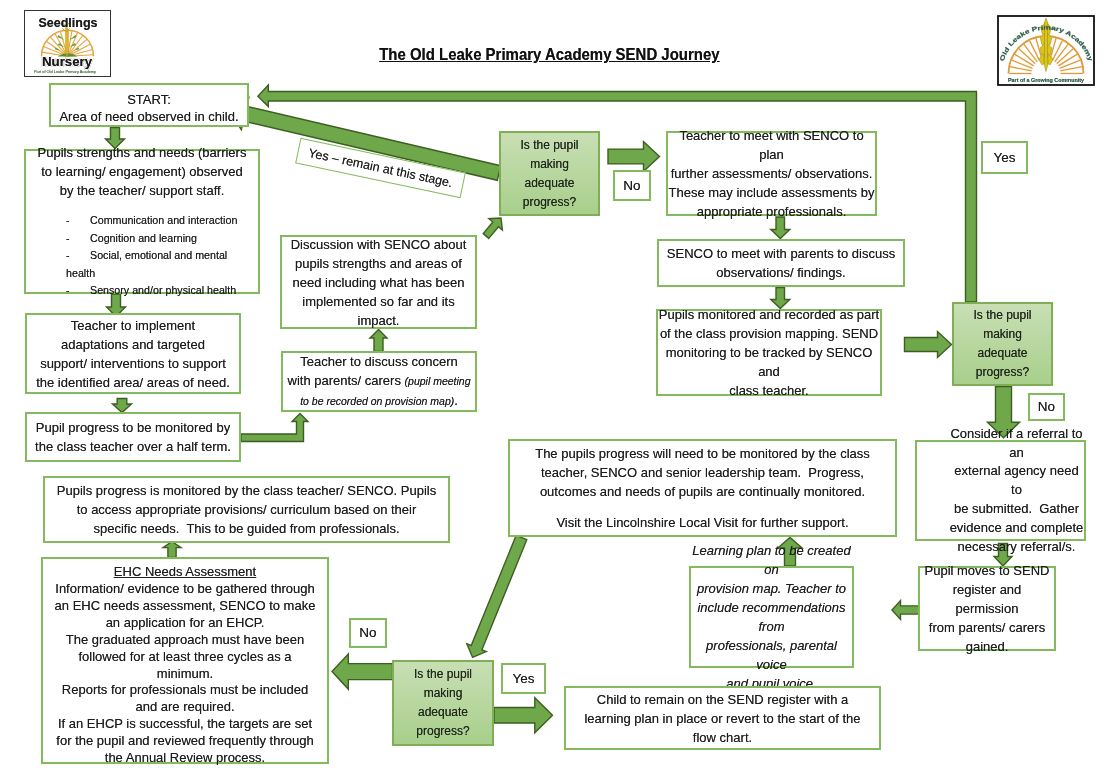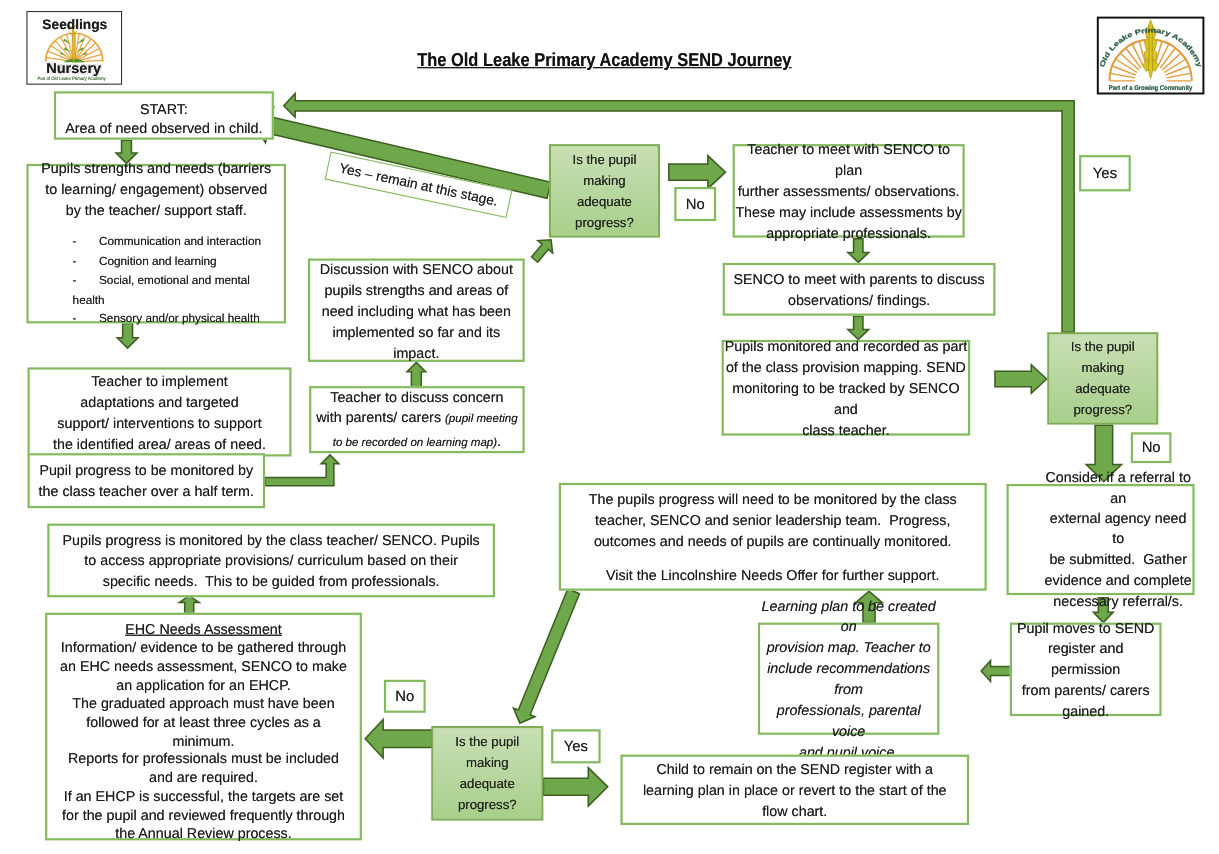--- a/index.html
+++ b/index.html
@@ -61,43 +61,43 @@
 <div class="bx" style="left:24px;top:149px;width:236px;height:145px;">
 <div>Pupils strengths and needs (barriers<br>to learning/ engagement) observed<br>by the teacher/ support staff.</div>
 <div style="font-size:10.7px;line-height:17.5px;text-align:left;margin-top:12px;width:100%;padding-left:40px;box-sizing:border-box;">
 <div><span style="display:inline-block;width:24px;">-</span>Communication and interaction</div>
 <div><span style="display:inline-block;width:24px;">-</span>Cognition and learning</div>
 <div><span style="display:inline-block;width:24px;">-</span>Social, emotional and mental health</div>
 <div><span style="display:inline-block;width:24px;">-</span>Sensory and/or physical health</div>
 </div>
 </div>
 
-<div class="bx" style="left:25px;top:334px;width:240px;height:81px;">Teacher to implement<br>adaptations and targeted<br>support/ interventions to support<br>the identified area/ areas of need.</div>
+<div class="bx" style="left:25px;top:313px;width:216px;height:81px;">Teacher to implement<br>adaptations and targeted<br>support/ interventions to support<br>the identified area/ areas of need.</div>
 
 <div class="bx" style="left:25px;top:412px;width:216px;height:50px;">Pupil progress to be monitored by<br>the class teacher over a half term.</div>
 
 <div class="bx" style="left:280px;top:235px;width:197px;height:94px;">Discussion with SENCO about<br>pupils strengths and areas of<br>need including what has been<br>implemented so far and its<br>impact.</div>
 
 <div class="bx" style="left:281px;top:351px;width:196px;height:61px;">
-      <div>Teacher to discuss concern<br>with parents/ carers <span class="it">(pupil meeting</span><br><span class="it">to be recorded on learning map)</span>.</div>
+      <div>Teacher to discuss concern<br>with parents/ carers <span class="it">(pupil meeting</span><br><span class="it">to be recorded on provision map)</span>.</div>
     </div>
 
 <div class="bx" style="left:666px;top:131px;width:211px;height:85px;">Teacher to meet with SENCO to plan<br>further assessments/ observations.<br>These may include assessments by<br>appropriate professionals.</div>
 
 <div class="bx" style="left:657px;top:239px;width:248px;height:48px;">SENCO to meet with parents to discuss<br>observations/ findings.</div>
 
 <div class="bx" style="left:656px;top:309px;width:226px;height:87px;">Pupils monitored and recorded as part<br>of the class provision mapping. SEND<br>monitoring to be tracked by SENCO and<br>class teacher.</div>
 
 <div class="bx" style="left:915px;top:440px;width:171px;height:101px;line-height:18.8px;padding-left:32px;">Consider if a referral to an<br>external agency need to<br>be submitted.&nbsp; Gather<br>evidence and complete<br>necessary referral/s.</div>
 
 <div class="bx" style="left:918px;top:566px;width:138px;height:85px;">Pupil moves to SEND<br>register and permission<br>from parents/ carers<br>gained.</div>
 
 <div class="bx" style="left:689px;top:566px;width:165px;height:102px;font-style:italic;">Learning plan to be created on<br>provision map. Teacher to<br>include recommendations from<br>professionals, parental voice<br>and pupil voice.</div>
 
-<div class="bx" style="left:508px;top:439px;width:389px;height:98px;">The pupils progress will need to be monitored by the class<br>teacher, SENCO and senior leadership team.&nbsp; Progress,<br>outcomes and needs of pupils are continually monitored.<div style="margin-top:12px;">Visit the Lincolnshire Needs Offer for further support.</div></div>
+<div class="bx" style="left:508px;top:439px;width:389px;height:98px;">The pupils progress will need to be monitored by the class<br>teacher, SENCO and senior leadership team.&nbsp; Progress,<br>outcomes and needs of pupils are continually monitored.<div style="margin-top:12px;">Visit the Lincolnshire Local Visit for further support.</div></div>
 
 <div class="bx" style="left:564px;top:686px;width:317px;height:64px;">Child to remain on the SEND register with a<br>learning plan in place or revert to the start of the<br>flow chart.</div>
 
 <div class="bx" style="left:41px;top:557px;width:288px;height:207px;font-size:13px;line-height:16.9px;padding-top:10px;">
       <div><u>EHC Needs Assessment</u><br>Information/ evidence to be gathered through<br>an EHC needs assessment, SENCO to make<br>an application for an EHCP.<br>The graduated approach must have been<br>followed for at least three cycles as a<br>minimum.<br>Reports for professionals must be included<br>and are required.<br>If an EHCP is successful, the targets are set<br>for the pupil and reviewed frequently through<br>the Annual Review process.</div>
     </div>
 
 <div class="bx" style="left:43px;top:476px;width:407px;height:67px;">Pupils progress is monitored by the class teacher/ SENCO. Pupils<br>to access appropriate provisions/ curriculum based on their<br>specific needs.&nbsp; This to be guided from professionals.</div>
 
 <div class="dec" style="left:499px;top:131px;width:101px;height:85px;">Is the pupil<br>making<br>adequate<br>progress?</div>

